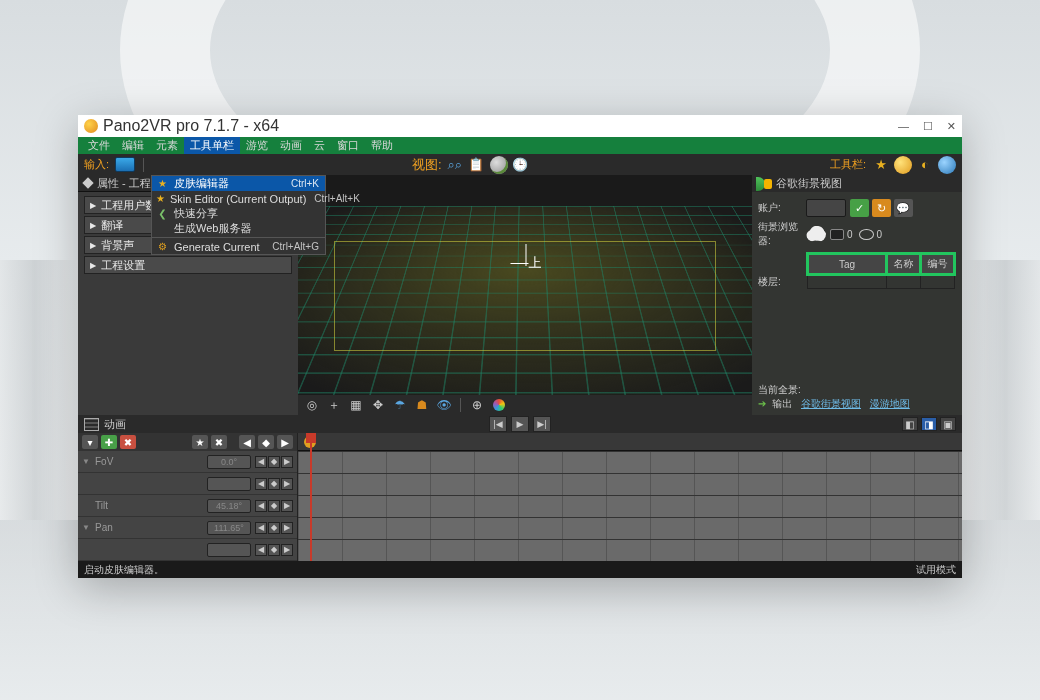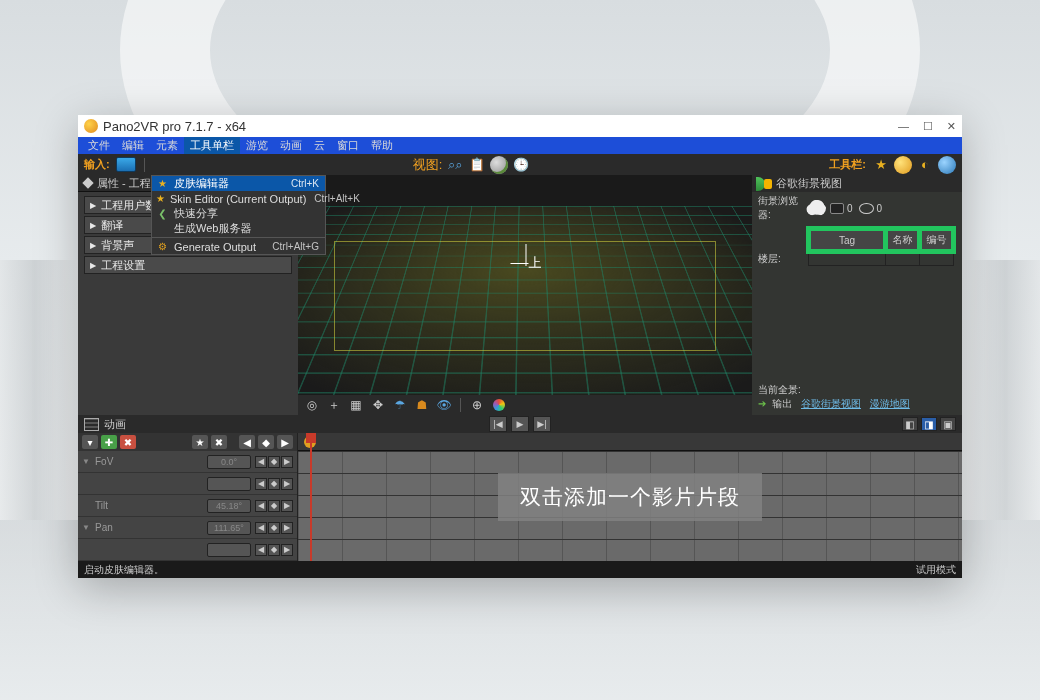--- a/index.html
+++ b/index.html
@@ -6,30 +6,30 @@
 body { width:1040px; height:700px; overflow:hidden; background:linear-gradient(180deg,#d8dde0 0%,#e8ecee 40%,#f5f7f8 100%); position:relative; }
 .bg-arch { position:absolute; top:-200px; left:50%; transform:translateX(-50%); width:800px; height:500px; border:90px solid rgba(255,255,255,0.55); border-radius:50%; }
 .bg-floor { position:absolute; bottom:0; left:0; right:0; height:180px; background:linear-gradient(180deg,rgba(200,205,208,0.6),rgba(230,234,236,0.9)); }
 .bg-col { position:absolute; top:260px; background:linear-gradient(90deg,rgba(255,255,255,0.3),rgba(180,185,188,0.5),rgba(255,255,255,0.3)); width:110px; height:260px; border-radius:4px; }
 .bg-col.l { left:-20px; } .bg-col.r { right:-20px; }
 
 
 .win { position:absolute; top:115px; left:78px; width:884px; height:463px; background:#fff; box-shadow:0 10px 40px rgba(0,0,0,0.25); display:flex; flex-direction:column; font-size:11px; }
 .titlebar { height:22px; display:flex; align-items:center; padding:0 6px; background:#fff; color:#333; }
 .titlebar .logo { width:14px; height:14px; border-radius:50%; background:radial-gradient(circle at 35% 35%,#ffd24a,#e08a1e); margin-right:5px; }
-.titlebar .ttl { font-size:13px; }
+.titlebar .ttl { font-size:16px; }
 .titlebar .winbtns { margin-left:auto; display:flex; gap:14px; color:#555; }
 .titlebar .winbtns span { cursor:pointer; font-size:11px; }
 
-.menubar { height:17px; background:#1d4ed8; color:#d8d8d8; display:flex; align-items:center; padding:0 4px; font-size:11px; }
+.menubar { height:17px; background:#15803d; color:#d8d8d8; display:flex; align-items:center; padding:0 4px; font-size:11px; }
 .menubar .mi { padding:1px 6px; cursor:pointer; }
 .menubar .mi.active { background:#0b57a8; color:#fff; }
 
 .toolbar { height:21px; background:#2a2a2a; display:flex; align-items:center; padding:0 6px; color:#c8c8c8; font-size:11px; gap:4px; position:relative; z-index:1; }
-.toolbar .lab { color:#f0a020; margin-right:2px;font-weight:bold; }
+.toolbar .lab { color:#f0a020; margin-right:2px; }
 .toolbar .mon { width:20px; height:15px; background:linear-gradient(#3aa9e8,#1b6fb3); border:1px solid #0e3a5e; border-radius:2px; }
 .toolbar .sep { width:1px; height:14px; background:#555; margin:0 4px; }
 .toolbar .ico { width:18px; height:18px; display:flex; align-items:center; justify-content:center; font-size:13px; cursor:pointer; }
 .toolbar .right { margin-left:auto; display:flex; align-items:center; gap:4px; }
 
 .body { flex:1; display:flex; background:#3a3a3a; position:relative; min-height:0; }
 
 
 .menu-pop { position:absolute; top:0; left:73px; width:175px; background:#333; border:1px solid #555; z-index:50; font-size:11px; color:#ddd; }
 .menu-pop .row { display:flex; align-items:center; height:15px; padding:0 6px 0 4px; cursor:pointer; }
@@ -74,21 +74,21 @@
 .rp-row { display:flex; align-items:center; height:20px; margin-bottom:6px; }
 .rp-row .rl { width:48px; font-size:10px; }
 .rp-row .slot { width:40px; height:18px; background:#454545; border:1px solid #1a1a1a; margin-right:4px; border-radius:2px; }
 .rp-row .btn { width:19px; height:18px; border-radius:2px; margin-right:3px; display:flex; align-items:center; justify-content:center; font-size:11px; color:#fff; cursor:pointer; }
 .rp-row .g { background:#47a046; } .rp-row .o { background:#d88a1e; } .rp-row .gr { background:#555; }
 .rp-row .cloud { width:20px; height:16px; background:radial-gradient(circle at 30% 60%,#eee 5px,transparent 6px),radial-gradient(circle at 55% 45%,#eee 7px,transparent 8px),radial-gradient(circle at 75% 60%,#eee 5px,transparent 6px),#333532; border-radius:8px; margin-right:4px; cursor:pointer; }
 .rp-row .mini { font-size:10px; color:#ccc; margin-left:3px; }
 .rp-row .cam { width:14px;height:11px;background:#222;border:1px solid #888;border-radius:2px;display:flex;align-items:center;justify-content:center; }
 .rp-row .eye { width:15px;height:11px;border-radius:50%;border:1px solid #ccc; display:flex;align-items:center;justify-content:center; }
 .rp-tbl { width:100%; border-collapse:collapse; margin-top:2px; }
-.rp-tbl th { background:#454545; border:5px solid #22c55e; padding:2px 4px; font-weight:normal; font-size:10px; }
+.rp-tbl th { background:#454545; border:3px solid #22c55e; padding:2px 4px; font-weight:normal; font-size:10px; }
 .rp-tbl td { border:1px solid #222; height:14px; }
 .rp-foot { padding:4px 6px; font-size:10px; color:#ccc; }
 .rp-foot .arrow { color:#6bbf4a; margin-right:3px; }
 .rp-foot a { color:#6fbce8; text-decoration:underline; cursor:pointer; margin-left:6px; }
 
 .anim-hdr { height:18px; background:#2a2a2a; display:flex; align-items:center; padding:0 6px; color:#ccc; font-size:11px; }
 .anim-hdr .film { width:15px; height:13px; border:1px solid #aaa; background:linear-gradient(#555 33%,transparent 33%,transparent 66%,#555 66%) 0 0/100% 4px; margin-right:5px; }
 .anim-ctrl { display:flex; align-items:center; justify-content:center; gap:4px; margin-left:auto; margin-right:auto; }
 .anim-ctrl .pc { width:18px;height:16px;background:#555;border:1px solid #222;display:flex;align-items:center;justify-content:center;color:#ccc;font-size:9px;cursor:pointer; }
 .anim-hdr .rgt { margin-left:auto; display:flex; gap:3px; }
@@ -195,21 +195,21 @@
     <span class="ric" style="color:#7ac06a">❮</span>
     <span class="rt">快速分享</span>
    </div>
    <div class="row">
     <span class="ric"></span>
     <span class="rt">生成Web服务器</span>
    </div>
    <div class="divl"></div>
    <div class="row">
     <span class="ric" style="color:#e0a020">⚙</span>
-    <span class="rt">Generate Output</span>
+    <span class="rt">Generate Current</span>
     <span class="rs">Ctrl+Alt+G</span>
    </div>
   </div>
 
   <div class="left">
    <div class="panel-tab">
     <span class="dia"></span>
     <span>属性 - 工程</span>
    </div>
    <div class="panel-bd">
@@ -255,20 +255,27 @@
    </div>
   </div>
 
   <div class="right-pane">
    <div class="rp-head">
     <span class="gic"></span>
     <span>谷歌街景视图</span>
    </div>
    <div class="rp-bd">
     <div class="rp-row">
+     <span class="rl">账户:</span>
+     <span class="slot"></span>
+     <span class="btn g">✓</span>
+     <span class="btn o">↻</span>
+     <span class="btn gr">💬</span>
+    </div>
+    <div class="rp-row">
      <span class="rl">街景浏览器:</span>
      <span class="cloud"></span>
      <span class="cam"></span>
      <span class="mini">0</span>
      <span class="eye" style="margin-left:6px"></span>
      <span class="mini">0</span>
     </div>
     <div class="rp-row" style="align-items:flex-end;height:auto">
      <span class="rl">楼层:</span>
      <table class="rp-tbl" style="flex:1">
@@ -378,21 +385,20 @@
               <span>▶</span>
             </span>
     </div>
    </div>
   </div>
   <div class="tl-grid">
    <div class="tl-ruler">
           <span class="tick"></span>
         </div>
    <div class="playhead"></div>
-   <div class="hint-ov">双击添加一个影片片段</div>
   </div>
  </div>
 
  <div class="statusbar">
   <span>启动皮肤编辑器。</span>
   <span class="r">试用模式</span>
  </div>
 
 </div>
 

